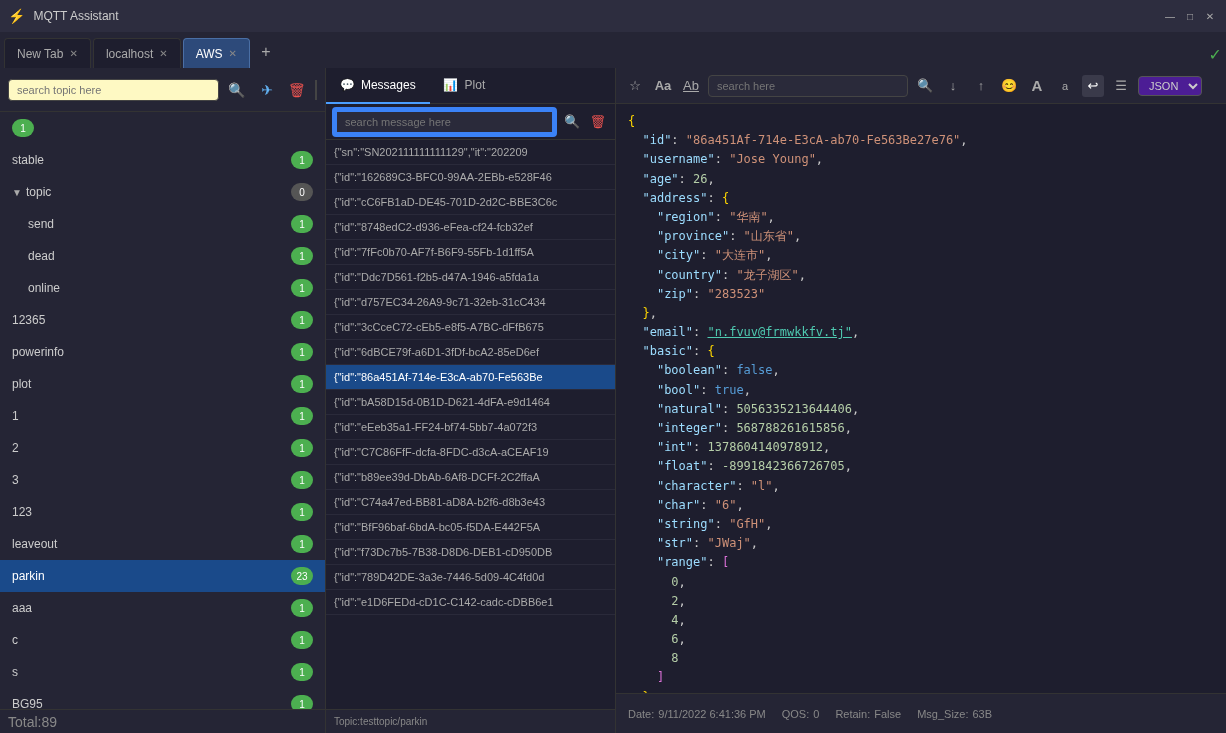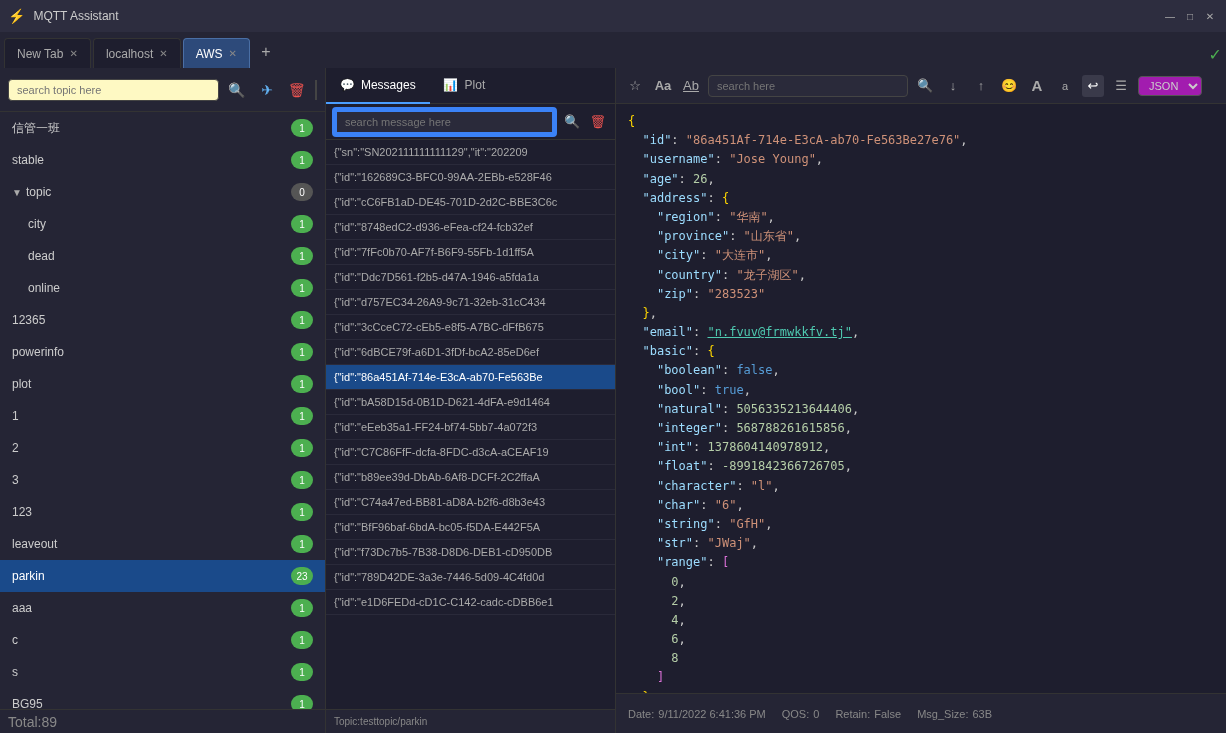--- a/index.html
+++ b/index.html
@@ -54,21 +54,21 @@
     .message-item { padding: 6px 8px; border-bottom: 1px solid #2a2a3a; cursor: pointer; font-size: 11px; color: #aaa; white-space: nowrap; overflow: hidden; text-overflow: ellipsis; }
     .message-item.selected { background: #1a4a8a; color: #fff; }
     .messages-footer { height: 24px; padding: 0 8px; display: flex; align-items: center; background: #252535; border-top: 1px solid #333; font-size: 10px; color: #888; }
 
     
     .json-panel { flex: 1; display: flex; flex-direction: column; background: #1e1e2e; }
     .json-toolbar { height: 36px; display: flex; align-items: center; padding: 0 8px; gap: 6px; border-bottom: 1px solid #333; background: #252535; }
     .json-btn { width: 22px; height: 22px; display: flex; align-items: center; justify-content: center; cursor: pointer; color: #aaa; font-size: 13px; }
     .json-btn.active { color: #fff; background: #3a3a4a; border-radius: 3px; }
     .json-search { flex: 1; background: #2a2a3a; border: 1px solid #444; border-radius: 4px; padding: 4px 8px; color: #aaa; font-size: 11px; outline: none; max-width: 200px; }
-    .json-format-select { background: #a21caf; border: 1px solid #555; border-radius: 4px; color: #ccc; font-size: 11px; padding: 2px 6px; cursor: pointer; outline: none; }
+    .json-format-select { background: #4c1d95; border: 1px solid #555; border-radius: 4px; color: #ccc; font-size: 11px; padding: 2px 6px; cursor: pointer; outline: none; }
     .json-content { flex: 1; overflow-y: auto; padding: 8px 12px; font-family: 'Consolas', monospace; font-size: 12px; line-height: 1.6; }
     .json-content .key { color: #9cdcfe; }
     .json-content .str { color: #ce9178; }
     .json-content .num { color: #b5cea8; }
     .json-content .bool { color: #569cd6; }
     .json-content .link { color: #4ec9b0; text-decoration: underline; cursor: pointer; }
     .json-content .brace { color: #ffd700; }
     .json-content .bracket { color: #da70d6; }
     .json-content pre { white-space: pre-wrap; }
     .json-status { height: 40px; display: flex; align-items: center; padding: 0 12px; gap: 16px; background: #252535; border-top: 1px solid #333; font-size: 11px; color: #888; }
@@ -117,34 +117,33 @@
     <div class="sidebar-toolbar">
       <input class="sidebar-search" type="text" placeholder="search topic here" style="">
       <div class="sidebar-btn">🔍</div>
       <div class="sidebar-btn send">✈</div>
       <div class="sidebar-btn delete">🗑</div>
       <div class="sidebar-divider"></div>
     </div>
     <div class="sidebar-list">
 
       <div class="sidebar-item">
-        <span class="sidebar-item-name">信管一班</span>
         <span class="badge">1</span>
       </div>
       <div class="sidebar-item">
         <span class="sidebar-item-name">stable</span>
         <span class="badge">1</span>
       </div>
       <div class="sidebar-item">
         <span class="chevron">▼</span>
         <span class="sidebar-item-name">topic</span>
         <span class="badge zero">0</span>
       </div>
       <div class="sidebar-item" style="padding-left:28px;">
-        <span class="sidebar-item-name">city</span>
+        <span class="sidebar-item-name">send</span>
         <span class="badge">1</span>
       </div>
       <div class="sidebar-item" style="padding-left:28px;">
         <span class="sidebar-item-name">dead</span>
         <span class="badge">1</span>
       </div>
       <div class="sidebar-item" style="padding-left:28px;">
         <span class="sidebar-item-name">online</span>
         <span class="badge">1</span>
       </div>

